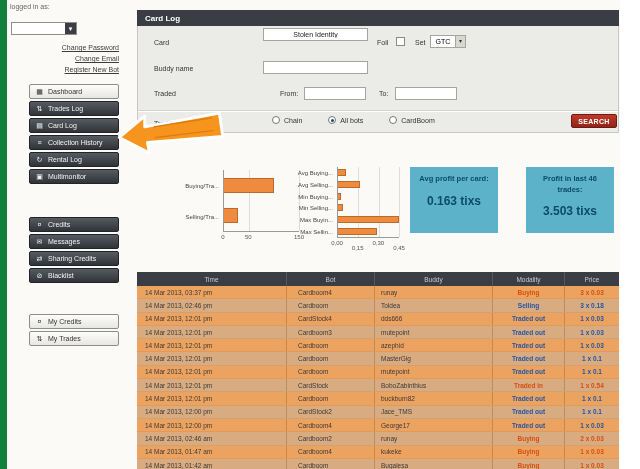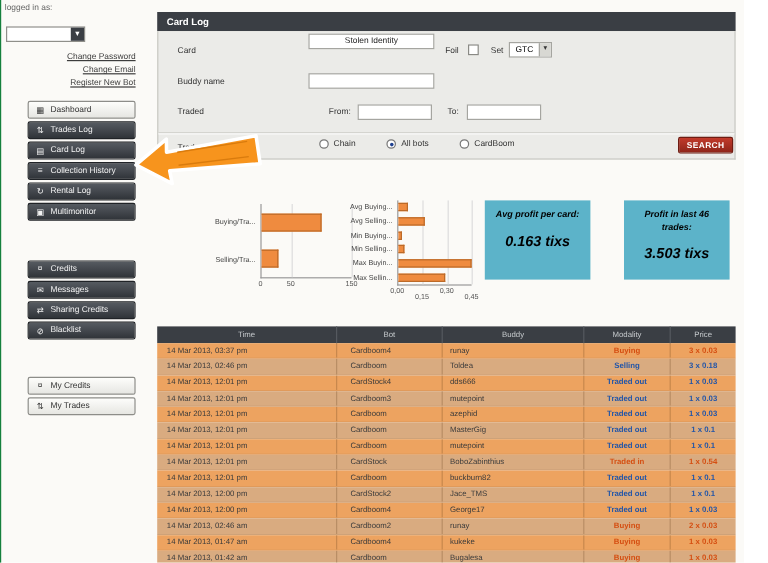--- a/index.html
+++ b/index.html
@@ -1,17 +1,17 @@
 <!DOCTYPE html>
 <html><head>
 <meta charset="utf-8">
 <style>
   * { margin:0; padding:0; box-sizing:border-box; }
   body { font-family:"Liberation Sans", sans-serif; background:#fff; }
-  #screen { position:relative; width:620px; height:469px; background:#fbfaf7; overflow:hidden; border-left:1px solid #15803d; }
+  #screen { position:relative; width:620px; height:469px; background:#fbfaf7; overflow:hidden; border-left:7px solid #15803d; }
 
   
   #logged-label { position:absolute; left:3px; top:3px; font-size:7px; color:#666; }
   #account-select { position:absolute; left:4px; top:22px; width:66px; height:13px; background:#fff; border:1px solid #8f8f8a; display:flex; align-items:stretch; cursor:pointer; }
   #account-select .sel-arrow { margin-left:auto; width:11px; background:#3a3e44; color:#fff; font-size:7px; line-height:11px; text-align:center; }
   #account-links { position:absolute; left:0; top:44px; width:112px; text-align:right; }
   #account-links a { display:block; font-size:7px; color:#3d3d3d; text-decoration:underline; margin-bottom:4px; cursor:pointer; }
 
   
   .sidebar-group { position:absolute; left:22px; width:90px; }
@@ -57,21 +57,21 @@
   .hc-row { display:flex; align-items:center; position:relative; z-index:1; }
   .hc-bar { background:#ef8b3f; border:1px solid #bc6a28; border-left:none; }
   #chart-0 .hc-bar { height:15px; }
   #chart-1 .hc-bar { height:7px; }
   .hc-grid { position:absolute; top:0; bottom:0; width:1px; background:#ddd; z-index:0; }
   .hc-ticks { position:relative; height:14px; font-size:6px; color:#555; }
   .hc-tick { position:absolute; top:2px; transform:translateX(-50%); white-space:nowrap; }
   .hc-tick.low { top:7px; }
 
   
-  .stat-box { position:absolute; top:167px; width:88px; height:66px; background:#5cb3c9; color:#000000; text-align:center; padding:7px 6px 0;font-style:italic; }
+  .stat-box { position:absolute; top:167px; width:88px; height:66px; background:#5cb3c9; color:#0c4a6e; text-align:center; padding:7px 6px 0; }
   #stat-0 { left:403px; }
   #stat-1 { left:519px; }
   .stat-title { font-size:7.5px; font-weight:bold; line-height:1.4; }
   .stat-value { margin-top:9px; font-size:12px; font-weight:bold; }
 
   
   #trade-table { position:absolute; left:130px; top:272px; width:482px; font-size:6.5px; }
   .t-header { display:flex; background:#3a3e44; color:#c6cacd; height:14px; }
   .t-header .t-cell { justify-content:center; border-right:1px solid #55595f; padding-left:0; }
   .t-header .t-cell:last-child { border-right:none; }

